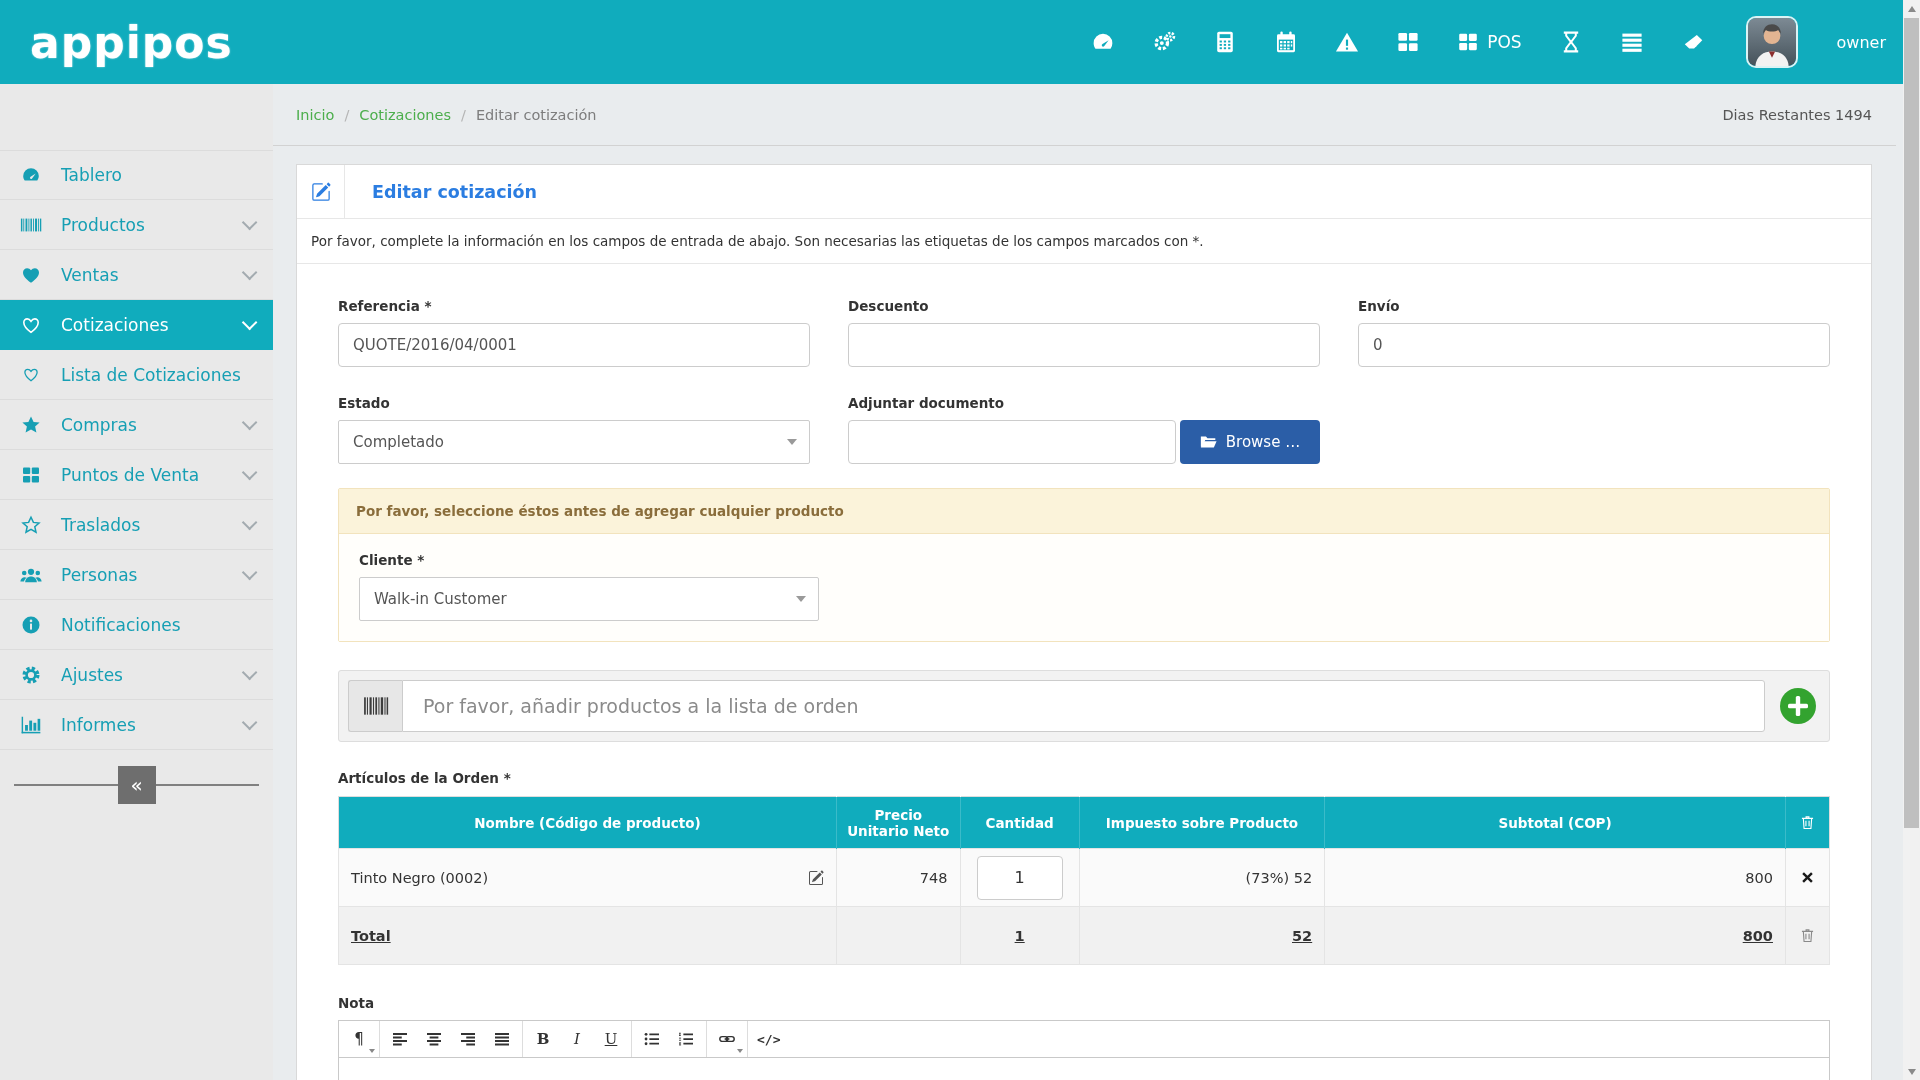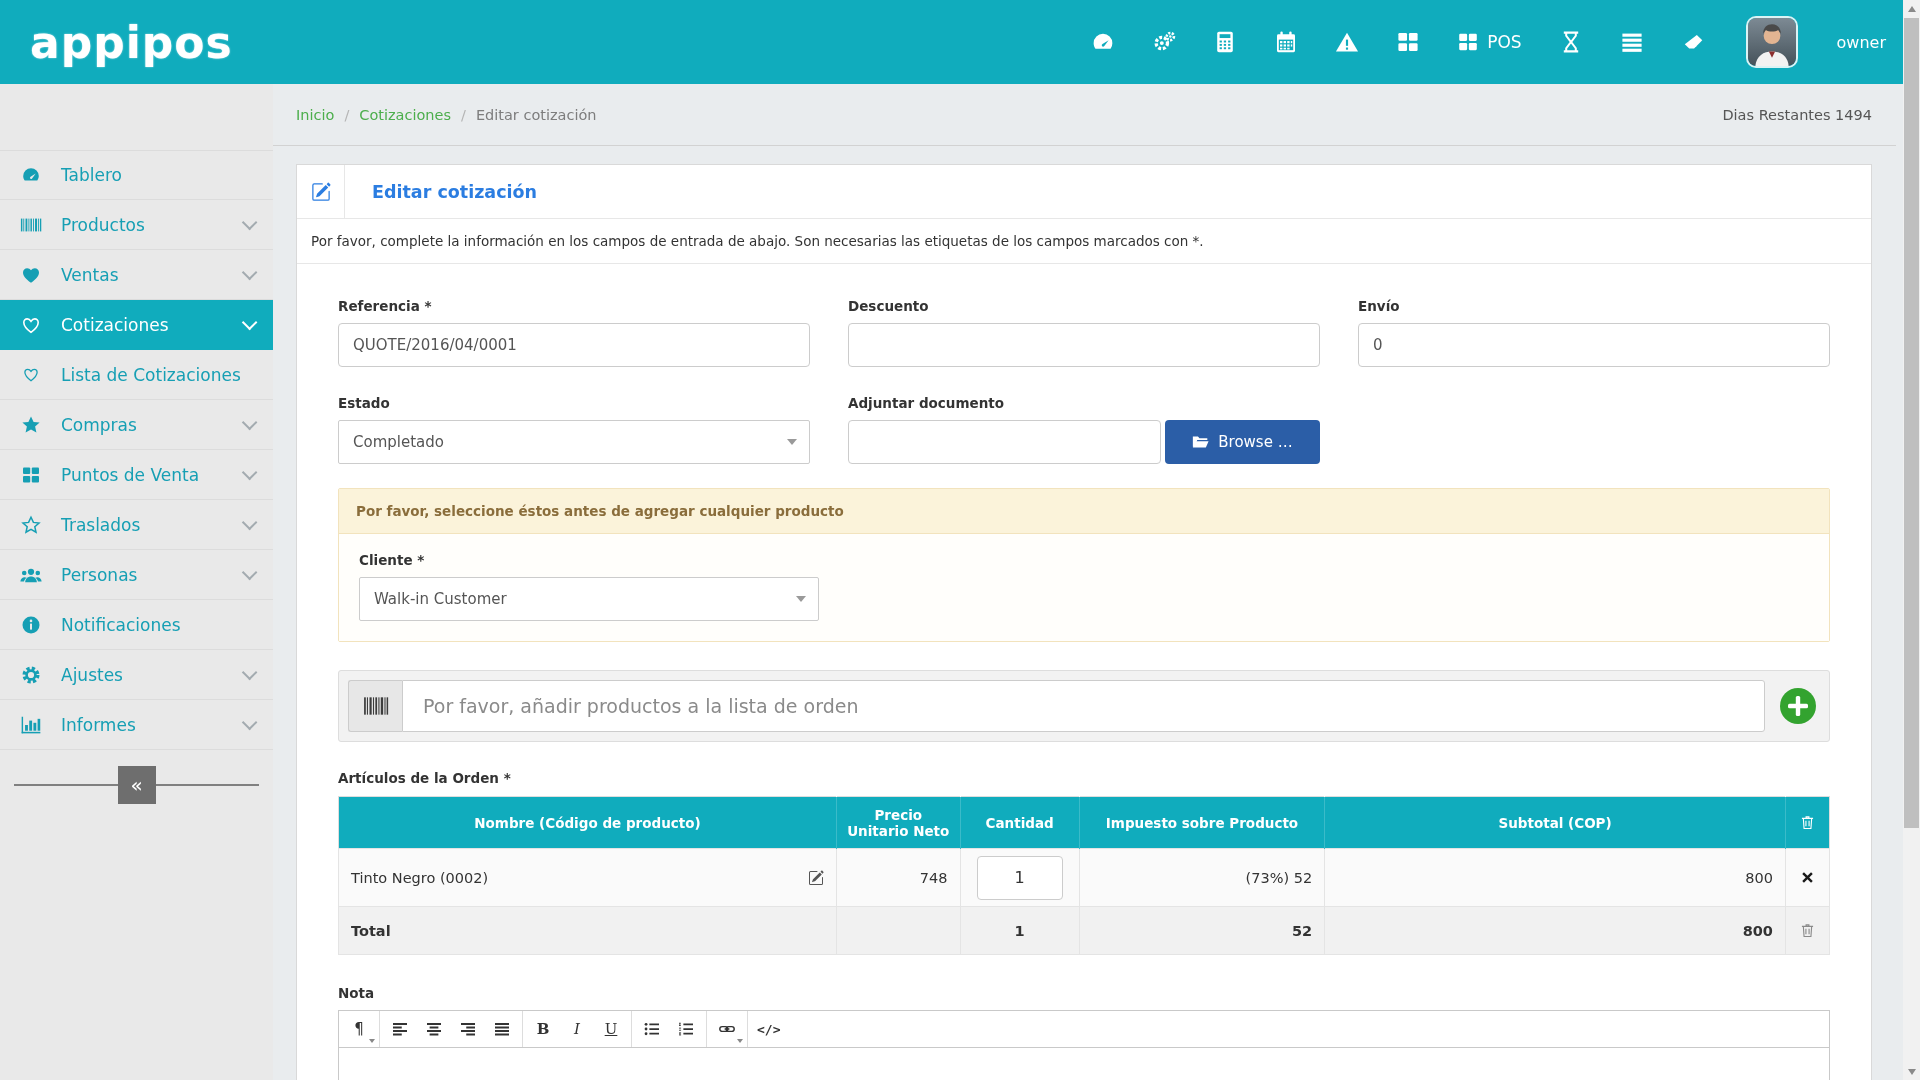--- a/index.html
+++ b/index.html
@@ -70,21 +70,21 @@
   .panel-body{padding:34px 41px 30px;}
 
   
   .form-grid{display:grid;grid-template-columns:repeat(3,1fr);column-gap:38px;row-gap:28px;}
   .field label{display:block;font-size:13.5px;font-weight:bold;color:#333;margin-bottom:9px;}
   .tinput{width:100%;height:44px;border:1px solid #ccc;border-radius:4px;padding:0 14px;font-size:15px;color:#555;font-family:inherit;background:#fff;}
   .selectbox{width:100%;height:44px;border:1px solid #ccc;border-radius:2px;padding:0 12px 0 14px;font-size:15px;color:#555;background:#fff;display:flex;align-items:center;justify-content:space-between;cursor:pointer;}
   .caret{width:0;height:0;border-left:5px solid transparent;border-right:5px solid transparent;border-top:6px solid #9a9a9a;}
   .file-group{display:flex;gap:4px;}
   .file-group .tinput{flex:1;border-radius:4px;}
-  .browse-btn{width:155px;height:44px;background:var(--browse-blue);color:#fff;border:none;border-radius:4px;font-size:15px;display:flex;align-items:center;justify-content:center;gap:9px;cursor:pointer;font-family:inherit;flex:none;}
+  .browse-btn{width:140px;height:44px;background:var(--browse-blue);color:#fff;border:none;border-radius:4px;font-size:15px;display:flex;align-items:center;justify-content:center;gap:9px;cursor:pointer;font-family:inherit;flex:none;}
   .browse-btn svg{width:17px;height:14px;}
 
   
   .warn-box{margin-top:24px;border:1px solid var(--warn-border);border-radius:2px;}
   .warn-head{background:var(--warn-bg);padding:14px 17px;font-size:13.5px;font-weight:bold;color:var(--warn-text);border-bottom:1px solid var(--warn-border);}
   .warn-body{background:#fffefb;padding:18px 20px 20px;}
   .warn-body .selectbox{width:460px;}
   .warn-body label{display:block;font-size:13.5px;font-weight:bold;margin-bottom:9px;}
 
   
@@ -104,21 +104,21 @@
   table.order td{background:#fafafa;border:1px solid #e4e4e4;font-size:14.5px;color:#333;height:58px;padding:6px 12px;}
   td.cell-name{position:relative;padding-right:40px;}
   .row-edit{position:absolute;right:12px;top:50%;transform:translateY(-50%);color:#555;cursor:pointer;}
   .row-edit svg{width:16px;height:16px;}
   td.num{text-align:right;padding-right:10px;}
   td.cell-qty{text-align:center;}
   .qty-input{width:86px;height:44px;border:1px solid #ccc;border-radius:4px;text-align:center;font-size:16px;color:#333;font-family:inherit;}
   td.cell-x{text-align:center;padding:0;}
   .x-btn{background:none;border:none;cursor:pointer;padding:4px;}
   .x-btn svg{width:11px;height:11px;}
-  tr.total-row td{background:#f1f1f1;font-weight:bold;height:48px;}
+  tr.total-row td{background:#f1f1f1;font-weight:bold;height:58px;text-decoration:underline;}
   .th-trash svg,.total-trash svg{width:13px;height:15px;margin:0 auto;}
   .total-trash{color:#8a8a8a;text-align:center;cursor:pointer;}
   .th-trash{cursor:pointer;}
 
   
   .note-label{margin-top:30px;font-size:13.5px;font-weight:bold;}
   .editor{margin-top:9px;border:1px solid #c9c9c9;background:#fff;}
   .editor-toolbar{display:flex;border-bottom:1px solid #c9c9c9;}
   .tb-group{display:flex;border-right:1px solid #ddd;padding:0 3px;align-items:center;}
   .tb-group:last-child{border-right:none;}

